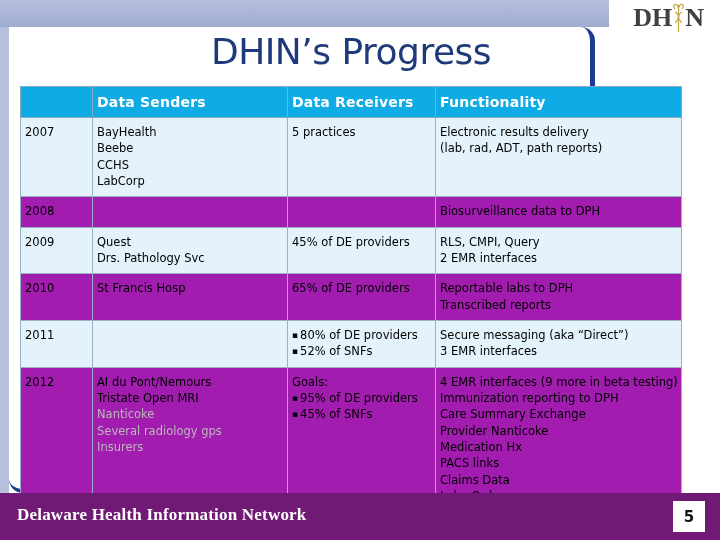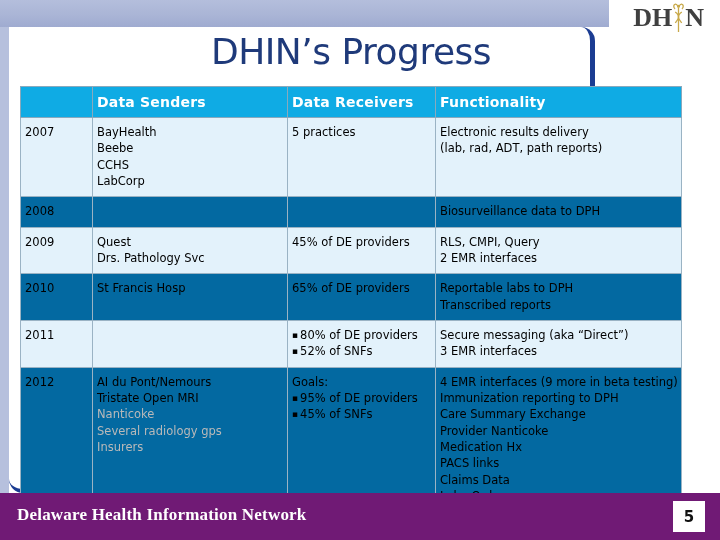--- a/index.html
+++ b/index.html
@@ -118,21 +118,21 @@
     vertical-align: top;
     padding: 6px 4px 7px 4px;
     line-height: 1.42;
   }
   .col-year  { width: 72px; }
   .col-send  { width: 195px; }
   .col-recv  { width: 148px; }
   .col-func  { width: 246px; }
 
   tr.alt td { background: #e3f2fb; }
-  tr.plain td { background: #0369a1; }
+  tr.plain td { background: #a21caf; }
 
   td.year {
     font-size: 10.5px;
     color: #111111;
     padding-left: 8px;
     padding-top: 7px;
   }
   .line { display: block; white-space: nowrap; }
   .line.muted { color: #b9b9b9; }
   .bullet::before {

